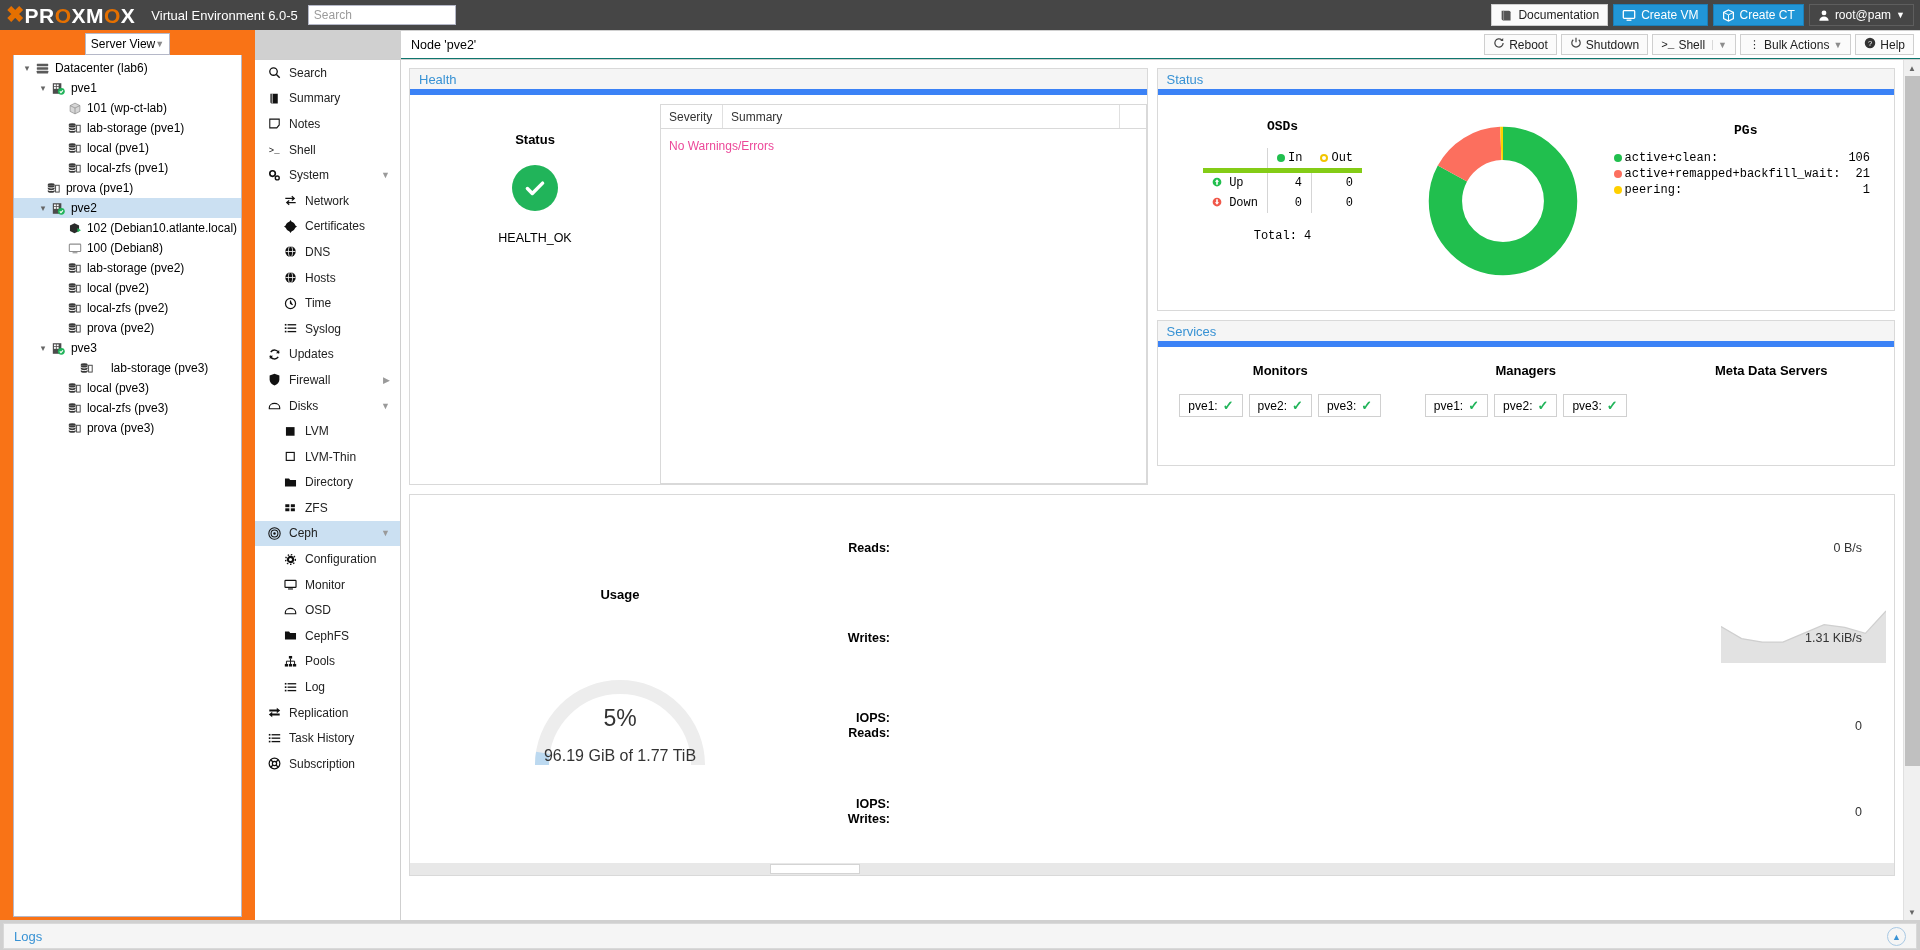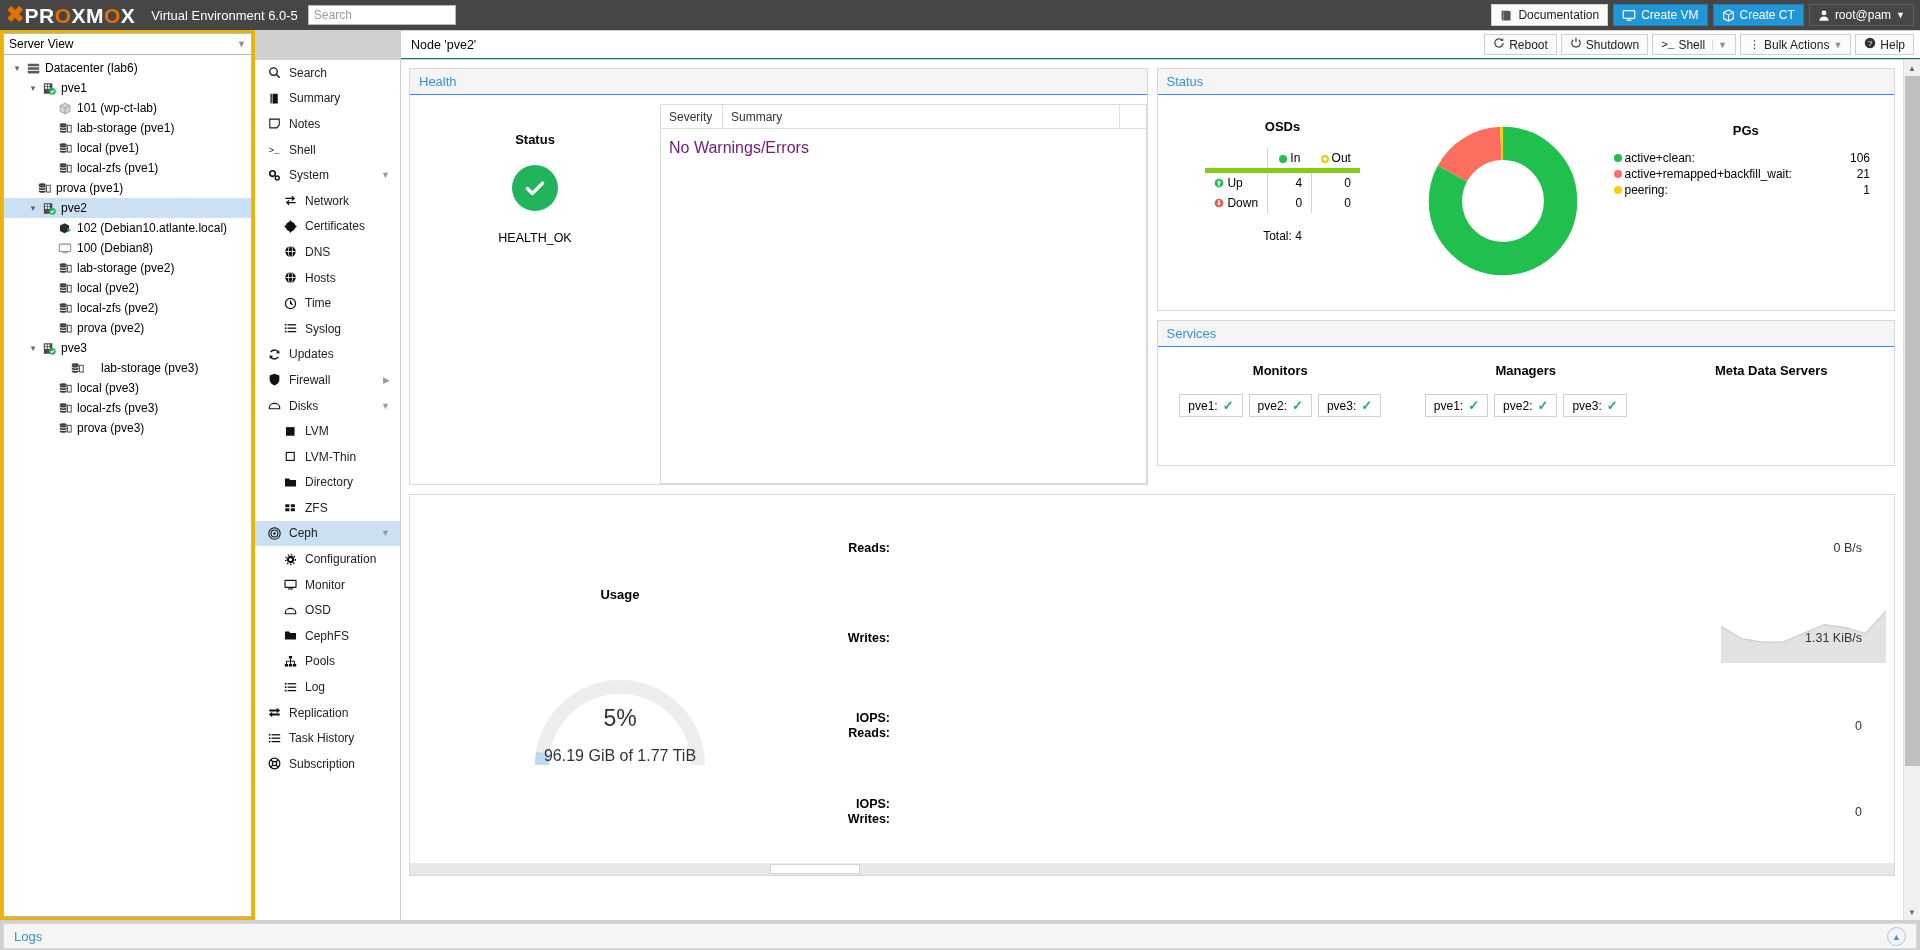--- a/index.html
+++ b/index.html
@@ -78,21 +78,22 @@
     width: 1920px;
     align-items: stretch;
     background: #d0d0d0;
   }
 
   
   #leftpanel {
     width: 255px; min-width: 255px;
     display: flex; flex-direction: column;
     padding: 3px 3px 3px 3px;
-    background: #eab308;
+    background: #f97316;
+    align-items: center;
   }
   #viewselect {
     height: 22px; background: #fff;
     border: 1px solid #b5b8c8;
     display: flex; align-items: center; justify-content: space-between;
     padding: 0 5px; font-size: 12px; color: #000;
     cursor: pointer;
   }
   #tree {
     flex: 1; background: #fff;
@@ -175,21 +176,21 @@
     display: flex; flex-direction: column; gap: 9px;
     background: #fff;
   }
 
   .panel {
     border: 1px solid #d9d9d9; background: #fff;
     display: flex; flex-direction: column;
   }
   .panel-hd {
     height: 26px; flex: 0 0 26px;
-    background: #f5f5f5; border-bottom: 1px solid #3b82f6;
+    background: #f5f5f5; border-bottom: 6px solid #3b82f6;
     display: flex; align-items: center; padding-left: 9px;
     font-size: 13px; color: #3892d4;
   }
   .panel-bd { padding: 10px; background:#fff; }
 
   .row-2 { display: flex; gap: 9px; }
   .col-left { flex: 1 1 50%; min-width: 0; display:flex; flex-direction:column; gap:9px;}
   .col-right { flex: 1 1 50%; min-width: 0; display:flex; flex-direction:column; gap:9px;}
 
   
@@ -213,24 +214,24 @@
     height: 24px; flex: 0 0 24px; display: flex;
     border-bottom: 1px solid #d9d9d9; background: #fff;
   }
   #hg-head .th {
     font-size: 12px; color: #333; display: flex; align-items: center;
     padding: 0 8px; border-right: 1px solid #e0e0e0;
   }
   #hg-head .th.sev { width: 62px; flex: 0 0 62px; }
   #hg-head .th.sum { flex: 1; }
   #hg-head .th.pad { width: 26px; flex: 0 0 26px; border-right:0;}
-  #hg-empty { padding: 10px 8px; font-size: 16px; color: #701a75; }
+  #hg-empty { padding: 10px 8px; font-size: 12px; color: #ec4899; }
 
   
-  #status-body { display: flex; height: 215px; padding: 6px 10px 10px 10px; }
+  #status-body { display: flex; height: 215px; padding: 6px 10px 10px 10px; font-family: Liberation Mono, monospace; }
   #osd-block { width: 230px; flex:0 0 230px; display:flex; flex-direction:column; align-items:center; padding-top: 18px;}
   #osd-block .ttl { font-weight: bold; font-size: 13px; margin-bottom: 14px;}
   table.osdtab { border-collapse: collapse; font-size: 12px; }
   table.osdtab td, table.osdtab th { padding: 3px 9px; font-weight: normal; }
   table.osdtab th { border-bottom: 5px solid #84cc16; }
   table.osdtab td.lbl, table.osdtab th.corner { border-right: 1px solid #d5d5d5; }
   table.osdtab td.mid { border-right: 1px solid #d5d5d5; }
   table.osdtab td.num { text-align: right; min-width: 44px; }
   table.osdtab th.hd { text-align: center; min-width: 44px; }
   #osd-total { margin-top: 16px; font-size: 12px; }

